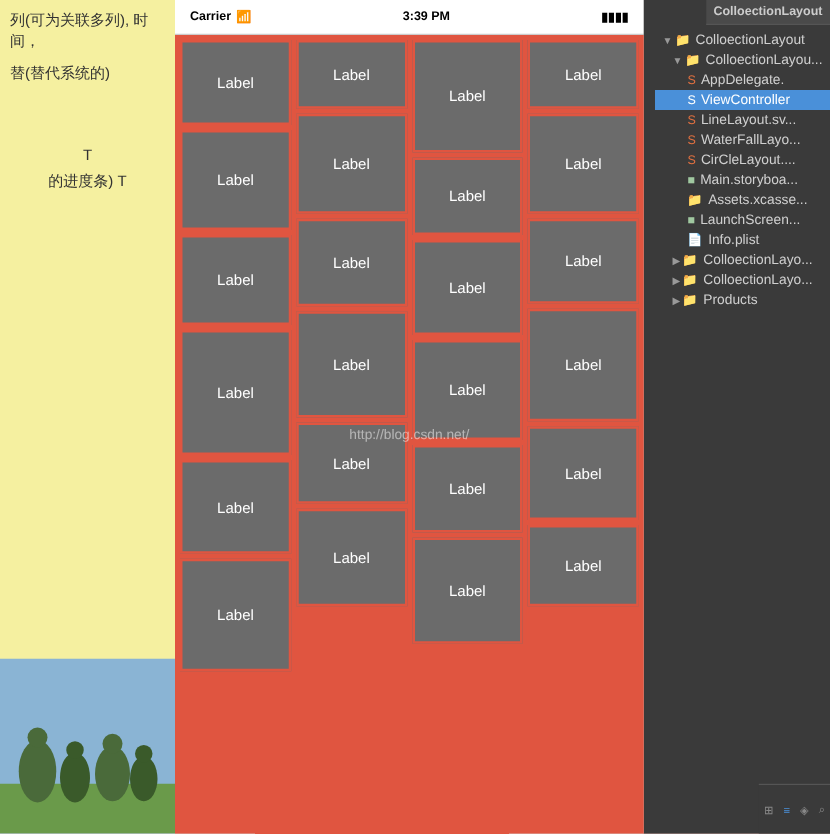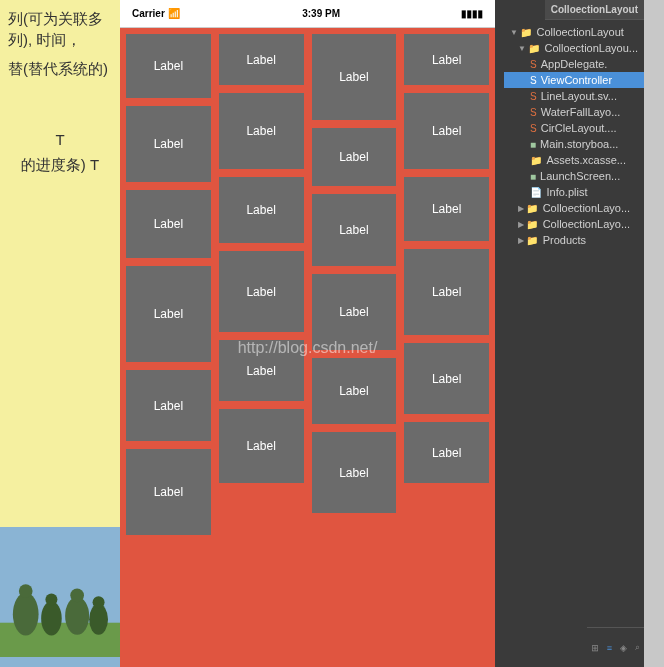--- a/index.html
+++ b/index.html
@@ -8,25 +8,25 @@
       height: 667px;
       overflow: hidden;
       font-family: -apple-system, Arial, sans-serif;
       background: #c8c8c8;
       display: flex;
       flex-direction: row;
     }
 
     
     .left-panel {
-      width: 120px;
+      width: 140px;
       height: 667px;
       background: #f5f0a0;
       padding: 8px;
-      font-size: 15px;
+      font-size: 12px;
       color: #333;
       line-height: 1.4;
       overflow: hidden;
       position: relative;
     }
     .left-panel .note-text {
       margin-bottom: 8px;
     }
     .left-panel .center-text {
       text-align: center;
@@ -105,21 +105,21 @@
       font-size: 12px;
       font-weight: 500;
       flex-shrink: 0;
     }
     .watermark {
       position: absolute;
       top: 50%;
       left: 50%;
       transform: translate(-50%, -50%);
       color: rgba(255,255,255,0.5);
-      font-size: 16px;
+      font-size: 11px;
       white-space: nowrap;
       pointer-events: none;
       z-index: 10;
     }
 
     
     .right-panel {
       width: 149px;
       height: 667px;
       background: #3a3a3a;

